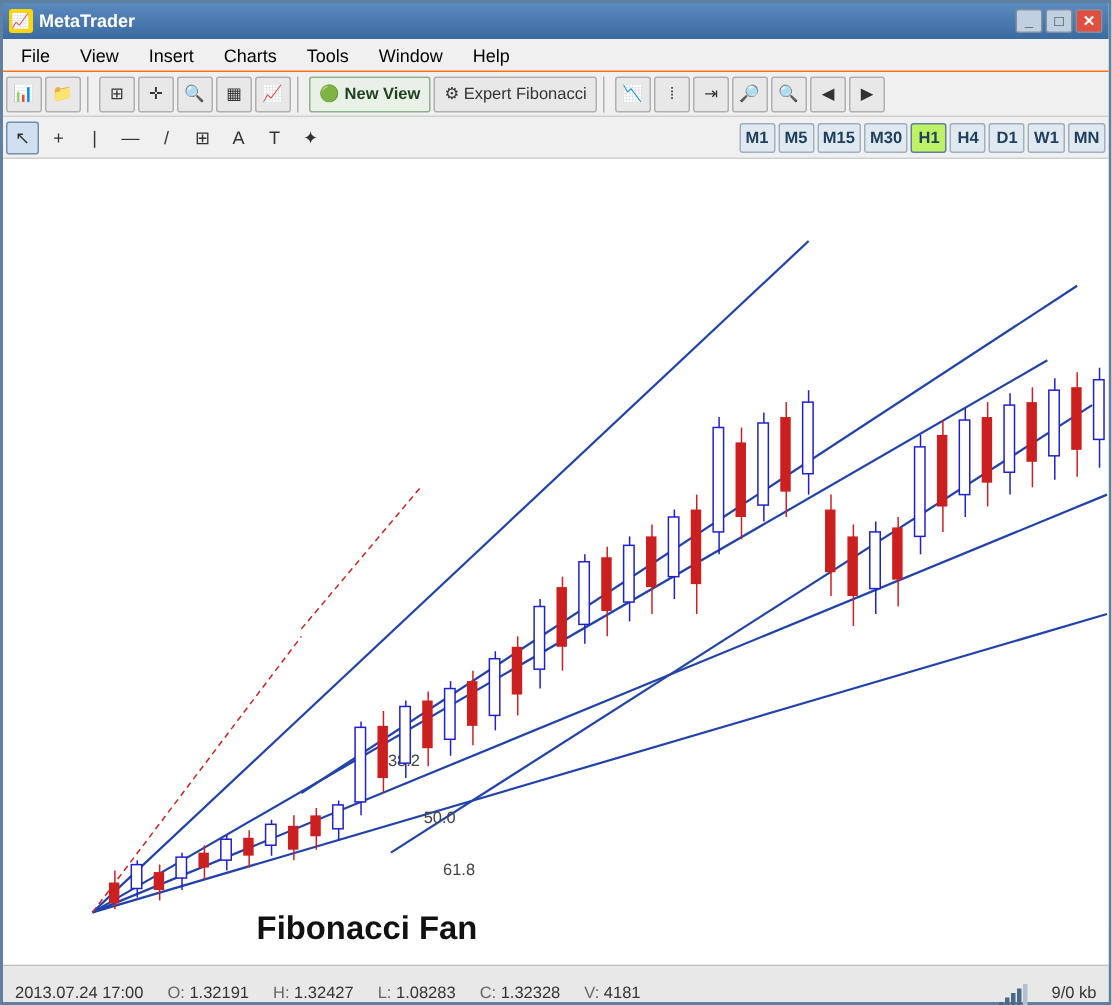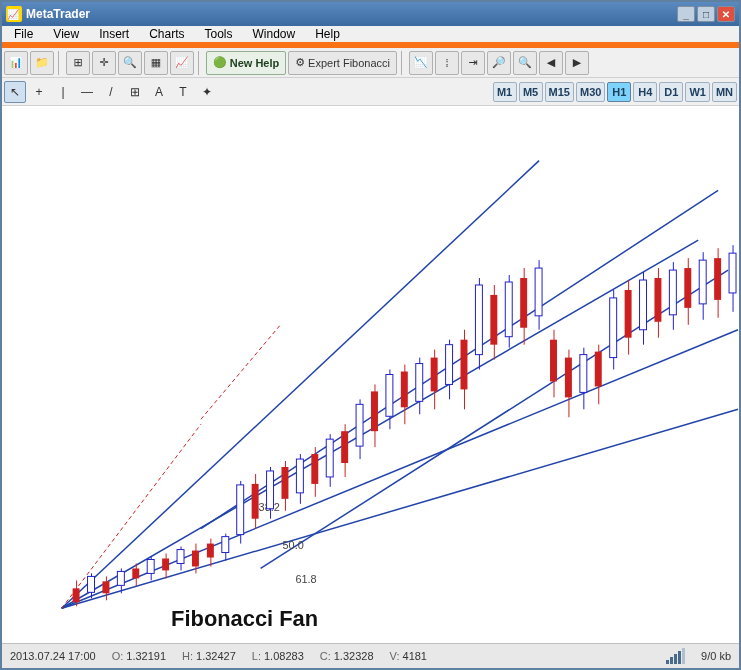--- a/index.html
+++ b/index.html
@@ -9,42 +9,42 @@
 
     
     .title-bar { background: linear-gradient(to bottom, #5a8abf, #3a6a9f); height: 24px; display: flex; align-items: center; justify-content: space-between; padding: 0 4px; color: white; font-size: 12px; font-weight: bold; flex-shrink: 0; }
     .title-bar-left { display: flex; align-items: center; gap: 4px; }
     .title-icon { width: 16px; height: 16px; background: #ffd700; border-radius: 2px; display: flex; align-items: center; justify-content: center; font-size: 10px; }
     .title-controls { display: flex; gap: 2px; }
     .title-btn { width: 18px; height: 16px; background: #c0d0e0; border: 1px solid #8090a0; border-radius: 2px; display: flex; align-items: center; justify-content: center; font-size: 10px; cursor: pointer; color: #333; }
     .title-btn.close { background: #e05040; color: white; }
 
     
-    .menu-bar { background: #f0f0f0; height: 22px; display: flex; align-items: center; padding: 0 4px; border-bottom: 6px solid #f97316; flex-shrink: 0; gap: 4px; }
+    .menu-bar { background: #f0f0f0; height: 22px; display: flex; align-items: center; padding: 0 4px; border-bottom: 1px solid #f97316; flex-shrink: 0; gap: 4px; }
     .menu-item { padding: 2px 8px; font-size: 12px; cursor: pointer; color: #000; }
 
     
     .toolbar1 { background: #f0f0f0; height: 30px; display: flex; align-items: center; padding: 0 2px; border-bottom: 1px solid #d0d0d0; flex-shrink: 0; gap: 2px; }
     .tb-btn { height: 24px; min-width: 24px; background: #e8e8e8; border: 1px solid #b0b0b0; border-radius: 2px; display: flex; align-items: center; justify-content: center; font-size: 11px; cursor: pointer; padding: 0 3px; color: #333; }
     .tb-separator { width: 4px; height: 24px; border-left: 1px solid #b0b0b0; margin: 0 2px; }
     .tb-btn-wide { padding: 0 6px; gap: 3px; }
     .tb-new-order { background: #e8f0e8; border-color: #90b090; color: #204020; font-weight: bold; }
 
     
     .toolbar2 { background: #f0f0f0; height: 28px; display: flex; align-items: center; padding: 0 2px; border-bottom: 1px solid #d0d0d0; flex-shrink: 0; gap: 2px; }
     .tool-btn { height: 22px; min-width: 22px; background: transparent; border: 1px solid transparent; border-radius: 2px; display: flex; align-items: center; justify-content: center; font-size: 12px; cursor: pointer; color: #333; }
     .tool-btn.active { background: #d0e0f0; border-color: #7090b0; }
     .tf-btn { height: 20px; min-width: 24px; background: #e0e8f0; border: 1px solid #a0b0c0; border-radius: 2px; font-size: 11px; cursor: pointer; display: flex; align-items: center; justify-content: center; padding: 0 3px; color: #204060; font-weight: bold; }
-    .tf-btn.active { background: #7dd3fc; border-color: #6080a0; }
+    .tf-btn.active { background: #bef264; border-color: #6080a0; }
 
     
     .chart-area { flex: 1; background: white; position: relative; overflow: hidden; }
 
     
-    .status-bar { background: #e8e8e8; height: 20px; display: flex; align-items: center; padding: 12px 8px; border-top: 1px solid #c0c0c0; flex-shrink: 0; gap: 16px; font-size: 11px; color: #333; }
+    .status-bar { background: #e8e8e8; height: 20px; display: flex; align-items: flex-start; padding: 12px 8px; border-top: 1px solid #c0c0c0; flex-shrink: 0; gap: 16px; font-size: 11px; color: #333; }
     .status-item { display: flex; gap: 3px; }
     .status-label { color: #666; }
     .status-spacer { flex: 1; }
     .status-bars { display: flex; gap: 1px; align-items: flex-end; }
     .status-bar-seg { background: #4a6a8a; }
 
     svg.chart-svg { width: 100%; height: 100%; }
   </style>
 </head>
 <body>
@@ -92,21 +92,21 @@
     </div>
     <div class="tb-btn">
       <span>▦</span>
     </div>
     <div class="tb-btn">
       <span>📈</span>
     </div>
     <div class="tb-separator"></div>
     <div class="tb-btn tb-new-order tb-btn-wide">
       <span>🟢</span>
-      <span>New Help</span>
+      <span>New View</span>
     </div>
     <div class="tb-btn tb-btn-wide">
       <span>⚙</span>
       <span>Expert Fibonacci</span>
     </div>
     <div class="tb-separator"></div>
     <div class="tb-btn">
       <span>📉</span>
     </div>
     <div class="tb-btn">

